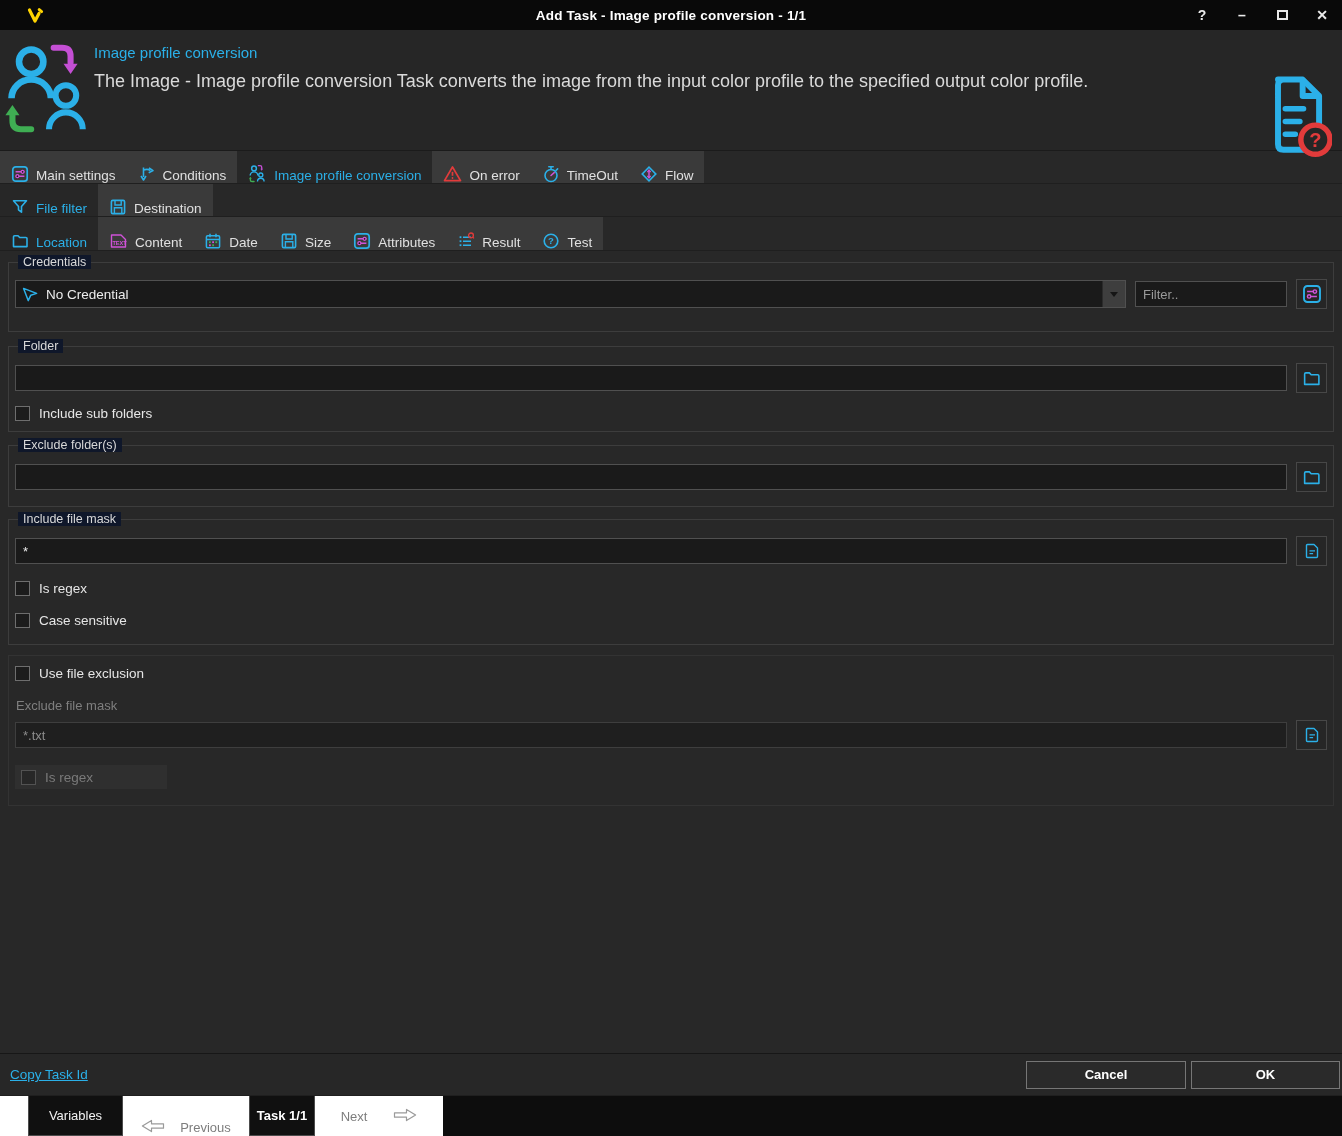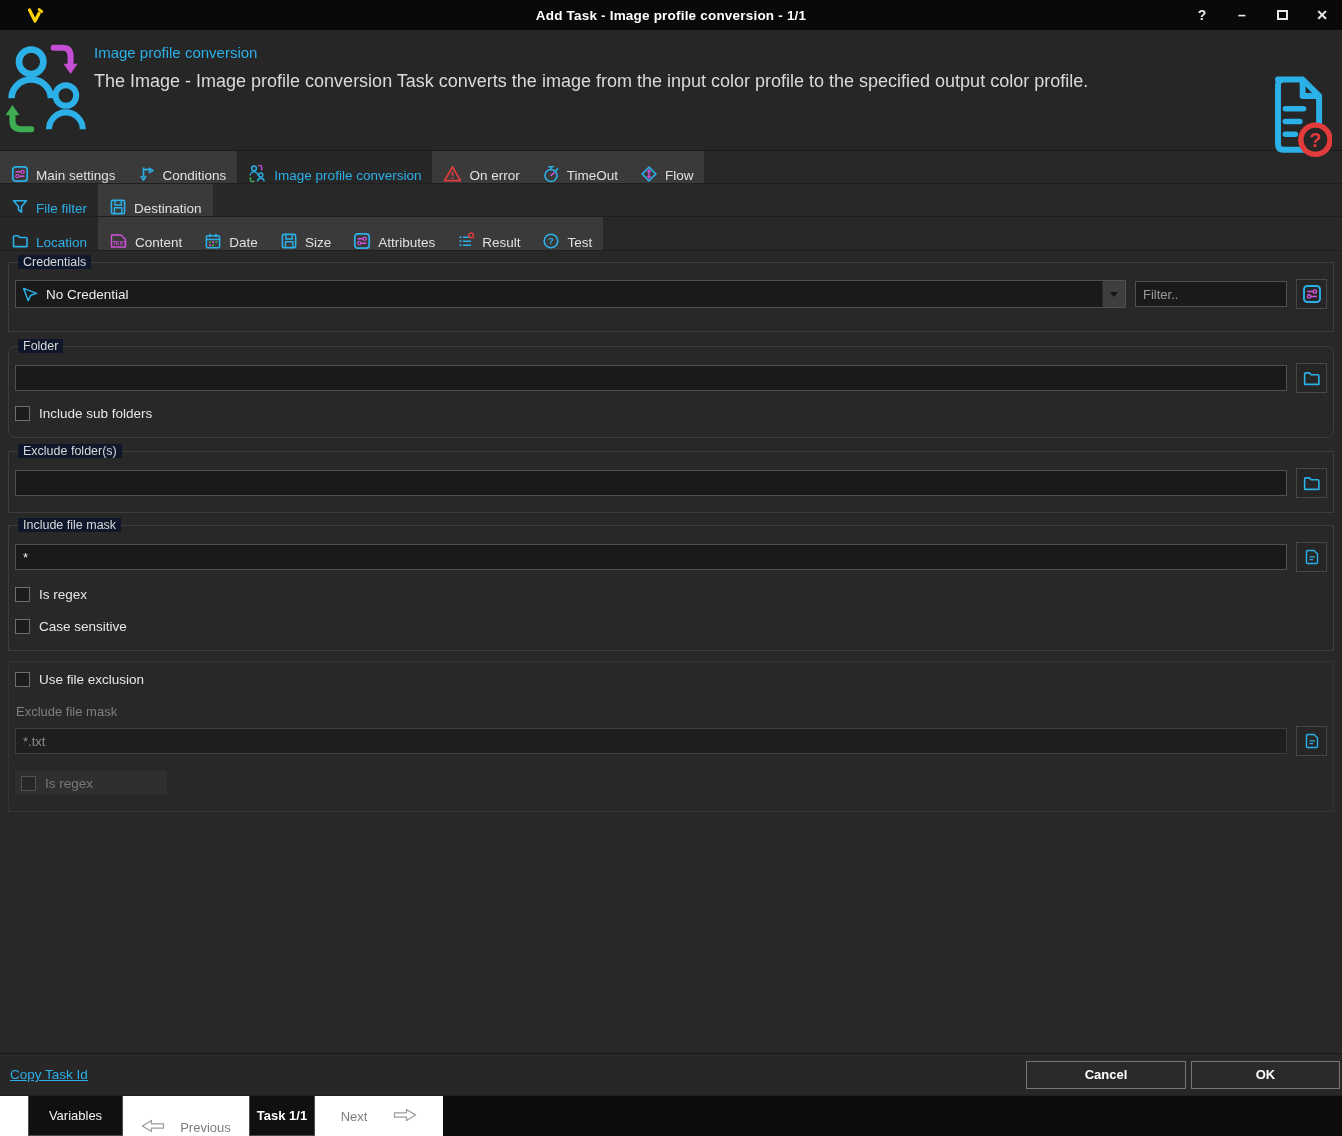--- a/index.html
+++ b/index.html
@@ -45,21 +45,21 @@
   .dd-text { flex:1; color:#ececec; font-size:13.5px; }
   .dd-arrow { width:23px; height:100%; background:#3e3e3e; display:flex; align-items:center; justify-content:center; border-left:1px solid #2b2b2b; }
   .tri { width:0; height:0; border-left:4.5px solid transparent; border-right:4.5px solid transparent; border-top:5.5px solid #151515; }
   .cb { display:flex; align-items:center; gap:9px; font-size:13.5px; color:#e6e6e6; }
   .cb .box { width:15px; height:15px; background:#1c1c1c; border:1px solid #6e6e6e; flex:0 0 auto; }
   .cb.disabled { color:#7a7a7a; }
   .cb.disabled .box { border-color:#525252; background:#272727; }
   .dis-label { color:#7f7f7f; font-size:13px; margin:17px 0 7px 1px; }
   .dis-wrap { background:#2f2f2f; width:152px; height:24px; display:flex; align-items:center; padding-left:6px; margin-top:15px; }
   .mt13 { margin-top:13px; } .mt15 { margin-top:15px; } .mt17 { margin-top:17px; }
-  .pb16 { padding-bottom:16px;border-radius:7px; }
+  .pb16 { padding-bottom:10px; }
 
   
   .footer { flex:0 0 42px; background:#272727; border-top:1px solid #171717; display:flex; align-items:center; padding:0 2px 0 10px; }
   .link { color:#2bb0e8; text-decoration:underline; font-size:13.5px; cursor:pointer; }
   .btns { margin-left:auto; display:flex; gap:5px; }
   .btn { height:28px; background:#2a2a2a; border:1px solid #767676; color:#ffffff; font-weight:bold; font-size:13px; font-family:inherit; cursor:default; }
   .btn.cancel { width:160px; } .btn.ok { width:149px; }
 
   
   .bottombar { flex:0 0 24px; background:#0d0d0d; display:flex; align-items:stretch; border-top:1px solid #1f1f1f; }

